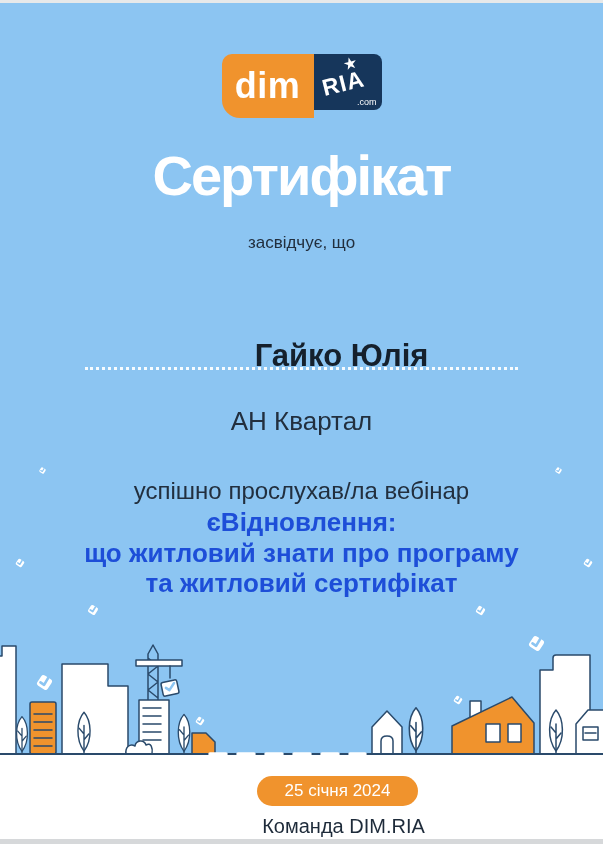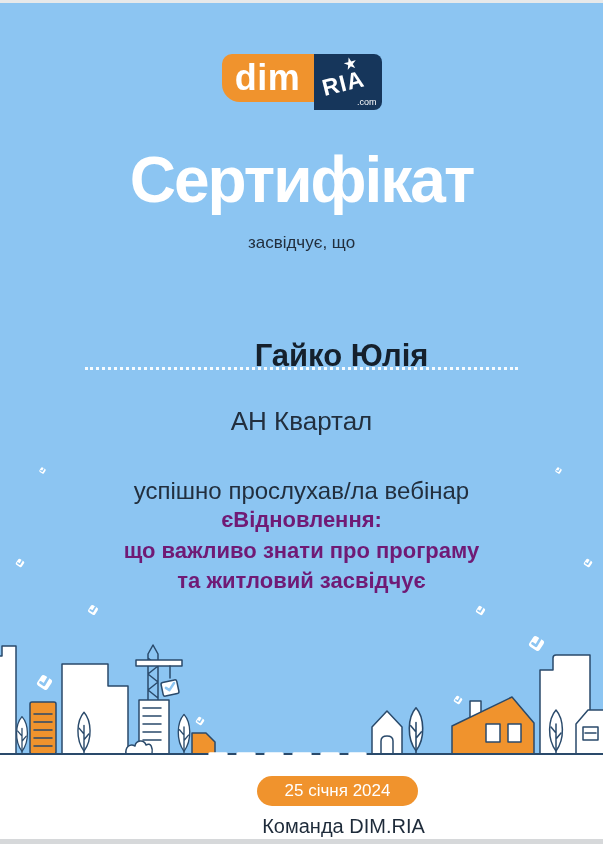--- a/index.html
+++ b/index.html
@@ -9,43 +9,43 @@
     background:#8CC5F2;
     overflow:hidden;
     font-family:"Liberation Sans", sans-serif;
   }
   .top-strip{position:absolute;top:0;left:0;width:603px;height:3px;background:#e7e9ea;}
   .bottom-strip{position:absolute;bottom:0;left:0;width:603px;height:5px;background:#d6d8da;}
 
   
   .logo{position:absolute;top:54px;left:50%;transform:translateX(-50%);display:flex;height:56px;}
   .logo-dim{
-    width:92px;height:48px;background:#F0932D;border-radius:10px 0 0 18px;
+    width:92px;height:64px;background:#F0932D;border-radius:10px 0 0 18px;
     display:flex;align-items:center;justify-content:center;
     color:#fff;font-weight:bold;font-size:36px;letter-spacing:0.5px;
   }
   .logo-ria{position:relative;width:68px;height:56px;background:#16365B;border-radius:0 8px 8px 0;overflow:hidden;}
   .ria-text{position:absolute;left:8px;top:16px;transform:rotate(-14deg);color:#fff;font-weight:bold;font-size:23px;letter-spacing:1px;}
   .ria-star{position:absolute;left:29px;top:0px;transform:rotate(-14deg);color:#fff;font-size:16px;}
   .ria-com{position:absolute;right:5px;bottom:3px;color:#fff;font-size:9px;}
 
   .center-text{position:absolute;left:0;width:603px;text-align:center;margin:0;}
-  .title{top:143px;font-size:64px;font-weight:bold;color:#FFFFFF;letter-spacing:-2px;}
+  .title{top:143px;font-size:56px;font-weight:bold;color:#FFFFFF;letter-spacing:-2px;}
   .subtitle{top:233px;font-size:17px;color:#222F3E;}
   .name{top:338px;font-size:31px;font-weight:bold;color:#15202C;margin-left:40px;}
   .dotted-line{
     position:absolute;top:367px;left:85px;width:433px;height:0;
     border-bottom:3px dotted rgba(255,255,255,0.92);
   }
   .company{top:406px;font-size:26px;color:#222F3E;}
   .course-intro{top:477px;font-size:24px;color:#222F3E;}
   .course-bold1{top:507px;}
   .course-bold2{top:538px;}
   .course-bold3{top:568px;}
-  .course-bold1,.course-bold2,.course-bold3{font-size:22px;font-weight:bold;color:#701a75;}
+  .course-bold1,.course-bold2,.course-bold3{font-size:26px;font-weight:bold;color:#1d4ed8;}
 
   .skyline{position:absolute;left:0;top:595px;width:603px;height:161px;}
   .badge{position:absolute;}
 
   
   .footer{position:absolute;left:0;top:755px;width:603px;height:89px;background:#FFFFFF;text-align:center;padding-left:36px;}
   .date-pill{
     display:inline-block;margin-top:21px;padding:5px 28px;
     background:#F0932D;border-radius:16px;color:#FFFFFF;font-size:17px;
   }
@@ -71,22 +71,22 @@
   <h1 class="center-text title">Сертифікат</h1>
   <p class="center-text subtitle">засвідчує, що</p>
 
   <p class="center-text name">Гайко Юлія</p>
   <div class="dotted-line"></div>
 
   <p class="center-text course-intro">успішно прослухав/ла вебінар</p>
 
   <p class="center-text company">АН Квартал</p>
   <p class="center-text course-bold1">єВідновлення:</p>
-  <p class="center-text course-bold2">що важливо знати про програму</p>
-  <p class="center-text course-bold3">та житловий засвідчує</p>
+  <p class="center-text course-bold2">що житловий знати про програму</p>
+  <p class="center-text course-bold3">та житловий сертифікат</p>
 
   <svg class="badge" style="left:38px;top:466px" width="9" height="9">
       <use href="#badge"></use>
     </svg>
   <svg class="badge" style="left:554px;top:466px" width="9" height="9">
       <use href="#badge"></use>
     </svg>
   <svg class="badge" style="left:14px;top:557px" width="12" height="12">
       <use href="#badge"></use>
     </svg>

